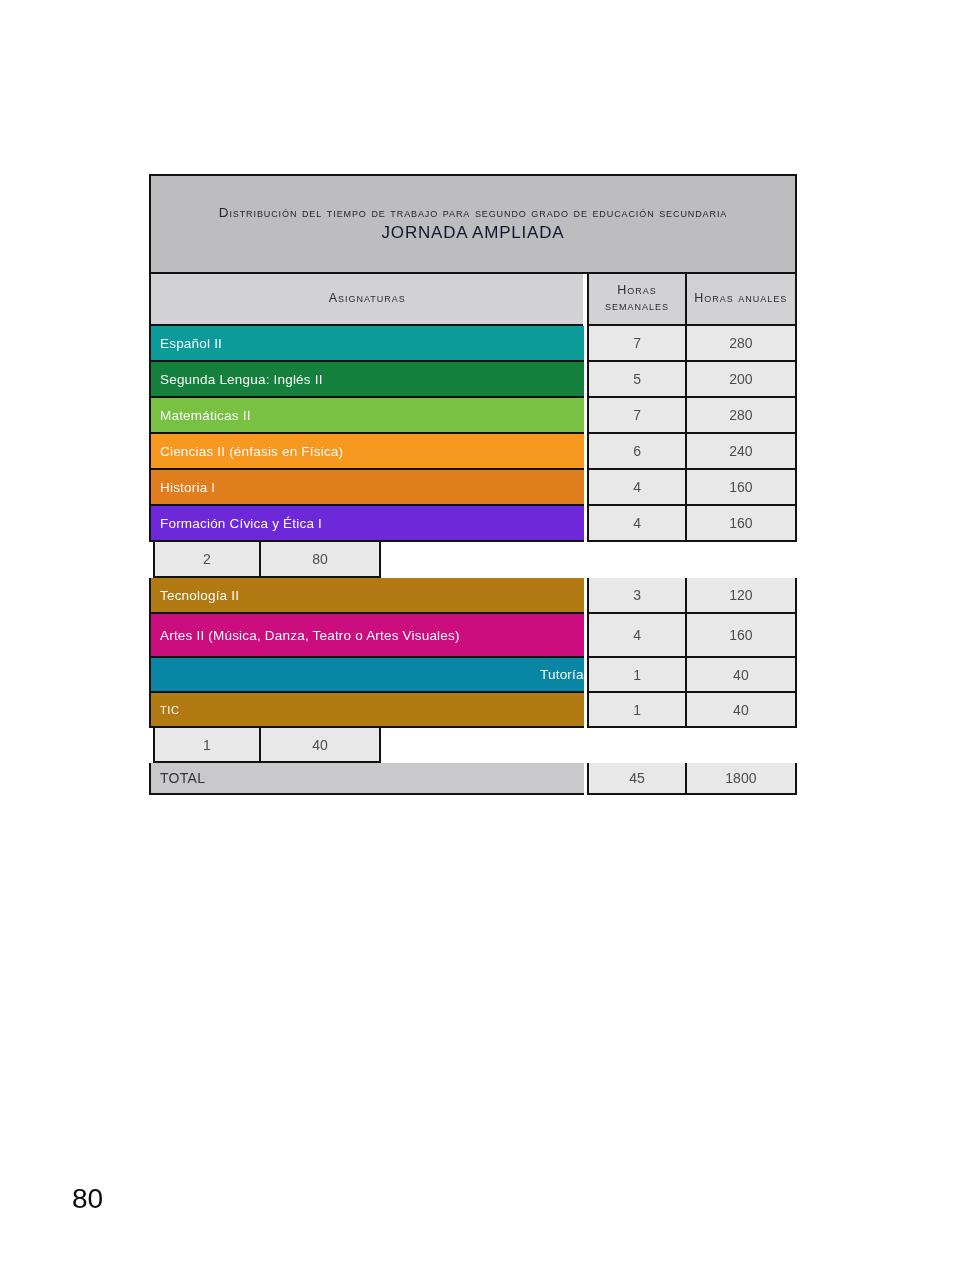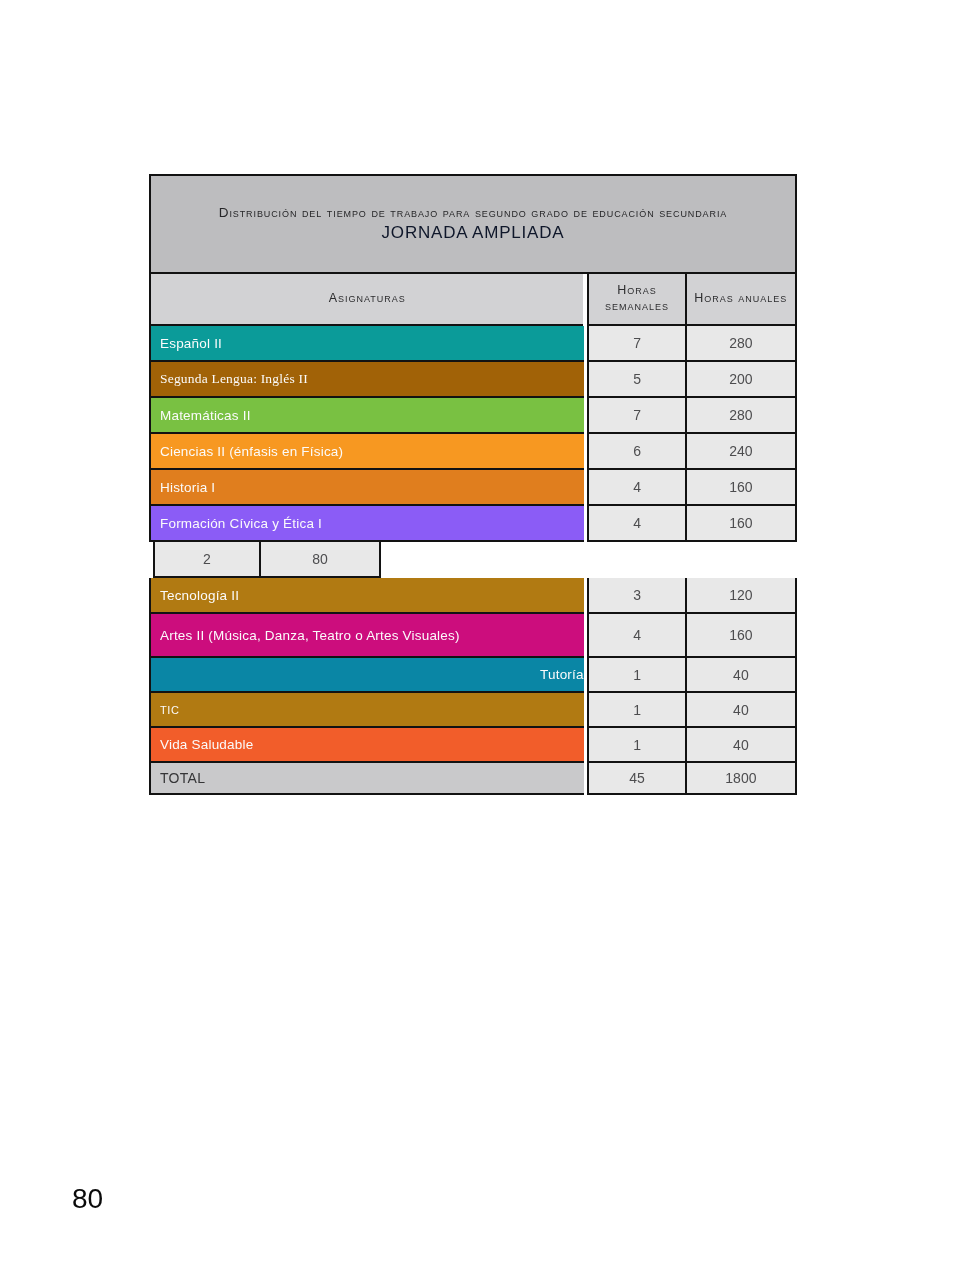--- a/index.html
+++ b/index.html
@@ -137,21 +137,21 @@
   <div class="row data-row">
     <div class="c-subject" style="background: rgb(11, 155, 153);">
       <span class="subject-label">Español II</span>
     </div>
     <div class="c-gutter"></div>
     <div class="c-weekly num" style="background: rgb(232, 232, 232);">7</div>
     <div class="c-annual num" style="background: rgb(232, 232, 232);">280</div>
   </div>
 
   <div class="row data-row">
-    <div class="c-subject" style="background: #a16207; font-family: Liberation Serif, serif;">
+    <div class="c-subject" style="background: #15803d;">
       <span class="subject-label">Segunda Lengua: Inglés II</span>
     </div>
     <div class="c-gutter"></div>
     <div class="c-weekly num" style="background: rgb(232, 232, 232);">5</div>
     <div class="c-annual num" style="background: rgb(232, 232, 232);">200</div>
   </div>
 
   <div class="row data-row">
     <div class="c-subject" style="background: rgb(121, 193, 66);">
       <span class="subject-label">Matemáticas II</span>
@@ -173,21 +173,21 @@
   <div class="row data-row">
     <div class="c-subject" style="background: rgb(224, 126, 30);">
       <span class="subject-label">Historia I</span>
     </div>
     <div class="c-gutter"></div>
     <div class="c-weekly num" style="background: rgb(232, 232, 232);">4</div>
     <div class="c-annual num" style="background: rgb(232, 232, 232);">160</div>
   </div>
 
   <div class="row data-row">
-    <div class="c-subject" style="background: #8b5cf6;">
+    <div class="c-subject" style="background: #6d28d9;">
       <span class="subject-label">Formación Cívica y Ética I</span>
     </div>
     <div class="c-gutter"></div>
     <div class="c-weekly num" style="background: rgb(232, 232, 232);">4</div>
     <div class="c-annual num" style="background: rgb(232, 232, 232);">160</div>
   </div>
 
   <div class="row data-row">
     <div class="c-gutter"></div>
     <div class="c-weekly num" style="background: rgb(232, 232, 232);">2</div>
@@ -224,23 +224,20 @@
   <div class="row data-row">
     <div class="c-subject" style="background: rgb(177, 122, 18);">
       <span class="subject-label">TIC</span>
     </div>
     <div class="c-gutter"></div>
     <div class="c-weekly num" style="background: rgb(232, 232, 232);">1</div>
     <div class="c-annual num" style="background: rgb(232, 232, 232);">40</div>
   </div>
 
   <div class="row data-row">
-    <div class="c-subject" style="background: rgb(242, 93, 42);">
-      <span class="subject-label">Vida Saludable</span>
-    </div>
     <div class="c-gutter"></div>
     <div class="c-weekly num" style="background: rgb(232, 232, 232);">1</div>
     <div class="c-annual num" style="background: rgb(232, 232, 232);">40</div>
   </div>
 </div>
 
   <div class="row total-row">
     <div class="c-subject total-subject" style="background: rgb(201, 201, 203);">
       <span class="total-label">TOTAL</span>
     </div>

